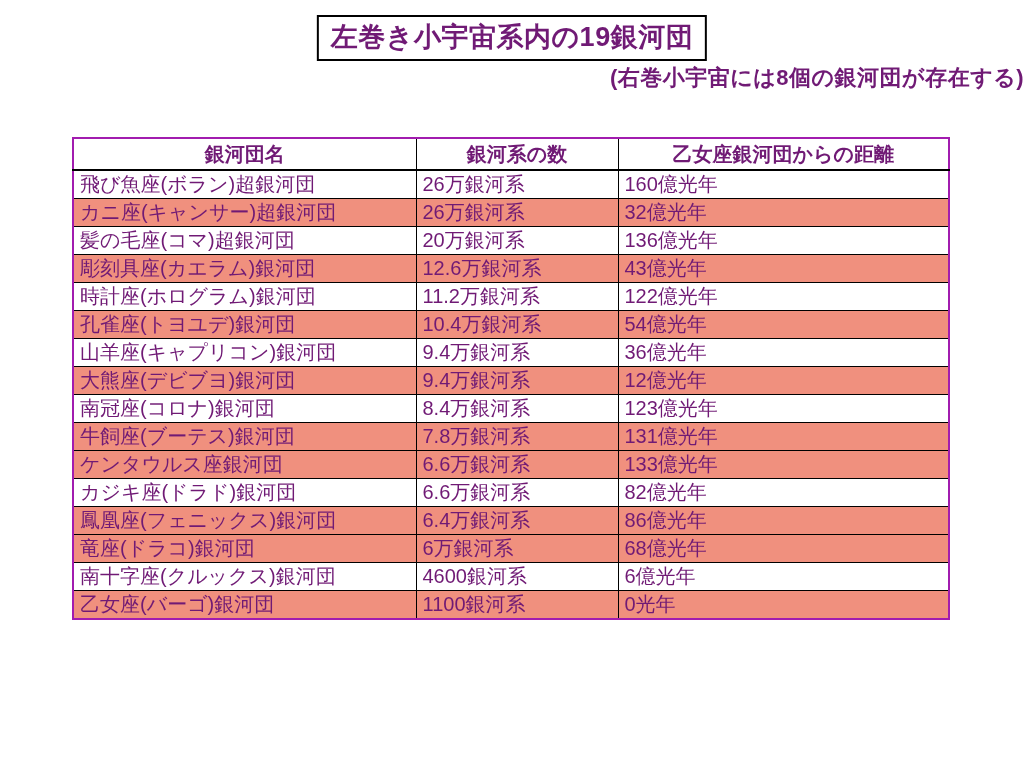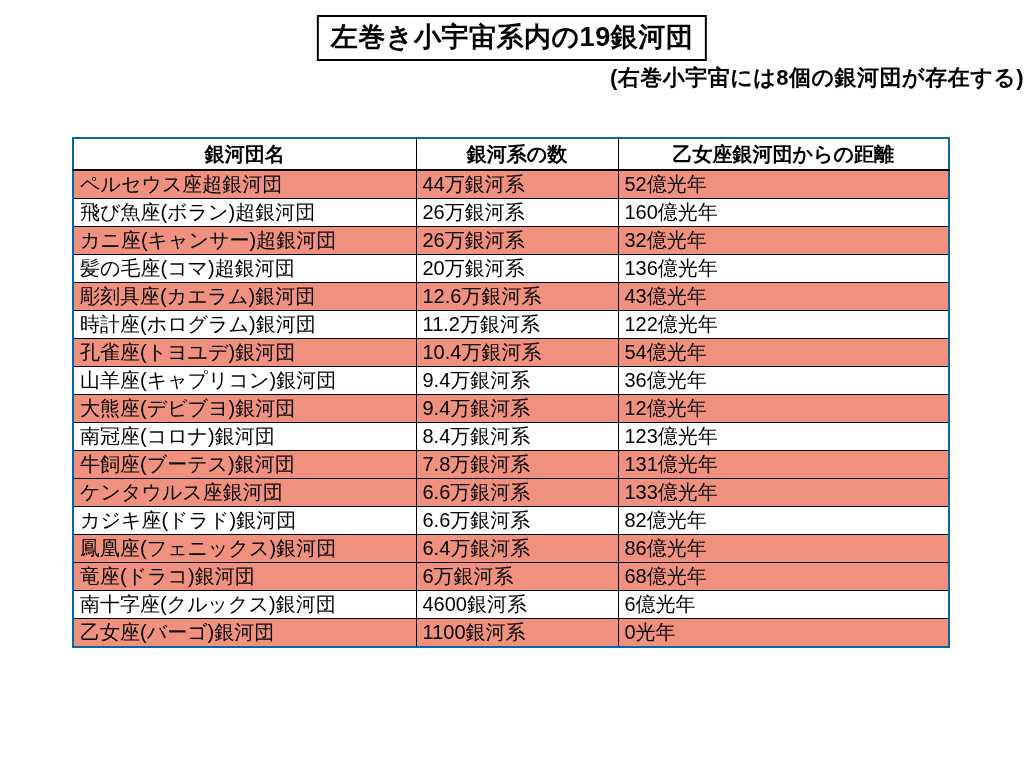--- a/index.html
+++ b/index.html
@@ -7,21 +7,21 @@
     padding: 0;
     background: #ffffff;
     font-family: "Liberation Sans", "DejaVu Sans", sans-serif;
   }
   .slide {
     position: relative;
     width: 1024px;
     height: 768px;
     background: #ffffff;
     overflow: hidden;
-    color: #000000;
+    color: #701a75;
   }
   .title-box {
     position: absolute;
     top: 15px;
     left: 50%;
     transform: translateX(-50%);
     border: 2px solid #000000;
     padding: 2px 12px 4px 12px;
     font-size: 27px;
     font-weight: bold;
@@ -38,21 +38,21 @@
     font-weight: bold;
     letter-spacing: 0.5px;
   }
   table.galaxy-table {
     position: absolute;
     left: 72px;
     top: 137px;
     width: 876px;
     border-collapse: collapse;
     table-layout: fixed;
-    border: 2px solid #0369a1;
+    border: 2px solid #a21caf;
   }
   .galaxy-table th {
     border: 1px solid #000000;
     border-bottom: 2px solid #000000;
     height: 30px;
     font-size: 20px;
     font-weight: bold;
     text-align: center;
     vertical-align: middle;
     padding: 0;
@@ -93,25 +93,20 @@
       <col style="width:331px">
     </colgroup>
     <thead>
       <tr>
         <th>銀河団名</th>
         <th>銀河系の数</th>
         <th>乙女座銀河団からの距離</th>
       </tr>
     </thead>
     <tbody>
-        <tr class="stripe">
-          <td>ペルセウス座超銀河団</td>
-          <td>44万銀河系</td>
-          <td>52億光年</td>
-        </tr>
         <tr>
           <td>飛び魚座(ボラン)超銀河団</td>
           <td>26万銀河系</td>
           <td>160億光年</td>
         </tr>
         <tr class="stripe">
           <td>カニ座(キャンサー)超銀河団</td>
           <td>26万銀河系</td>
           <td>32億光年</td>
         </tr>

